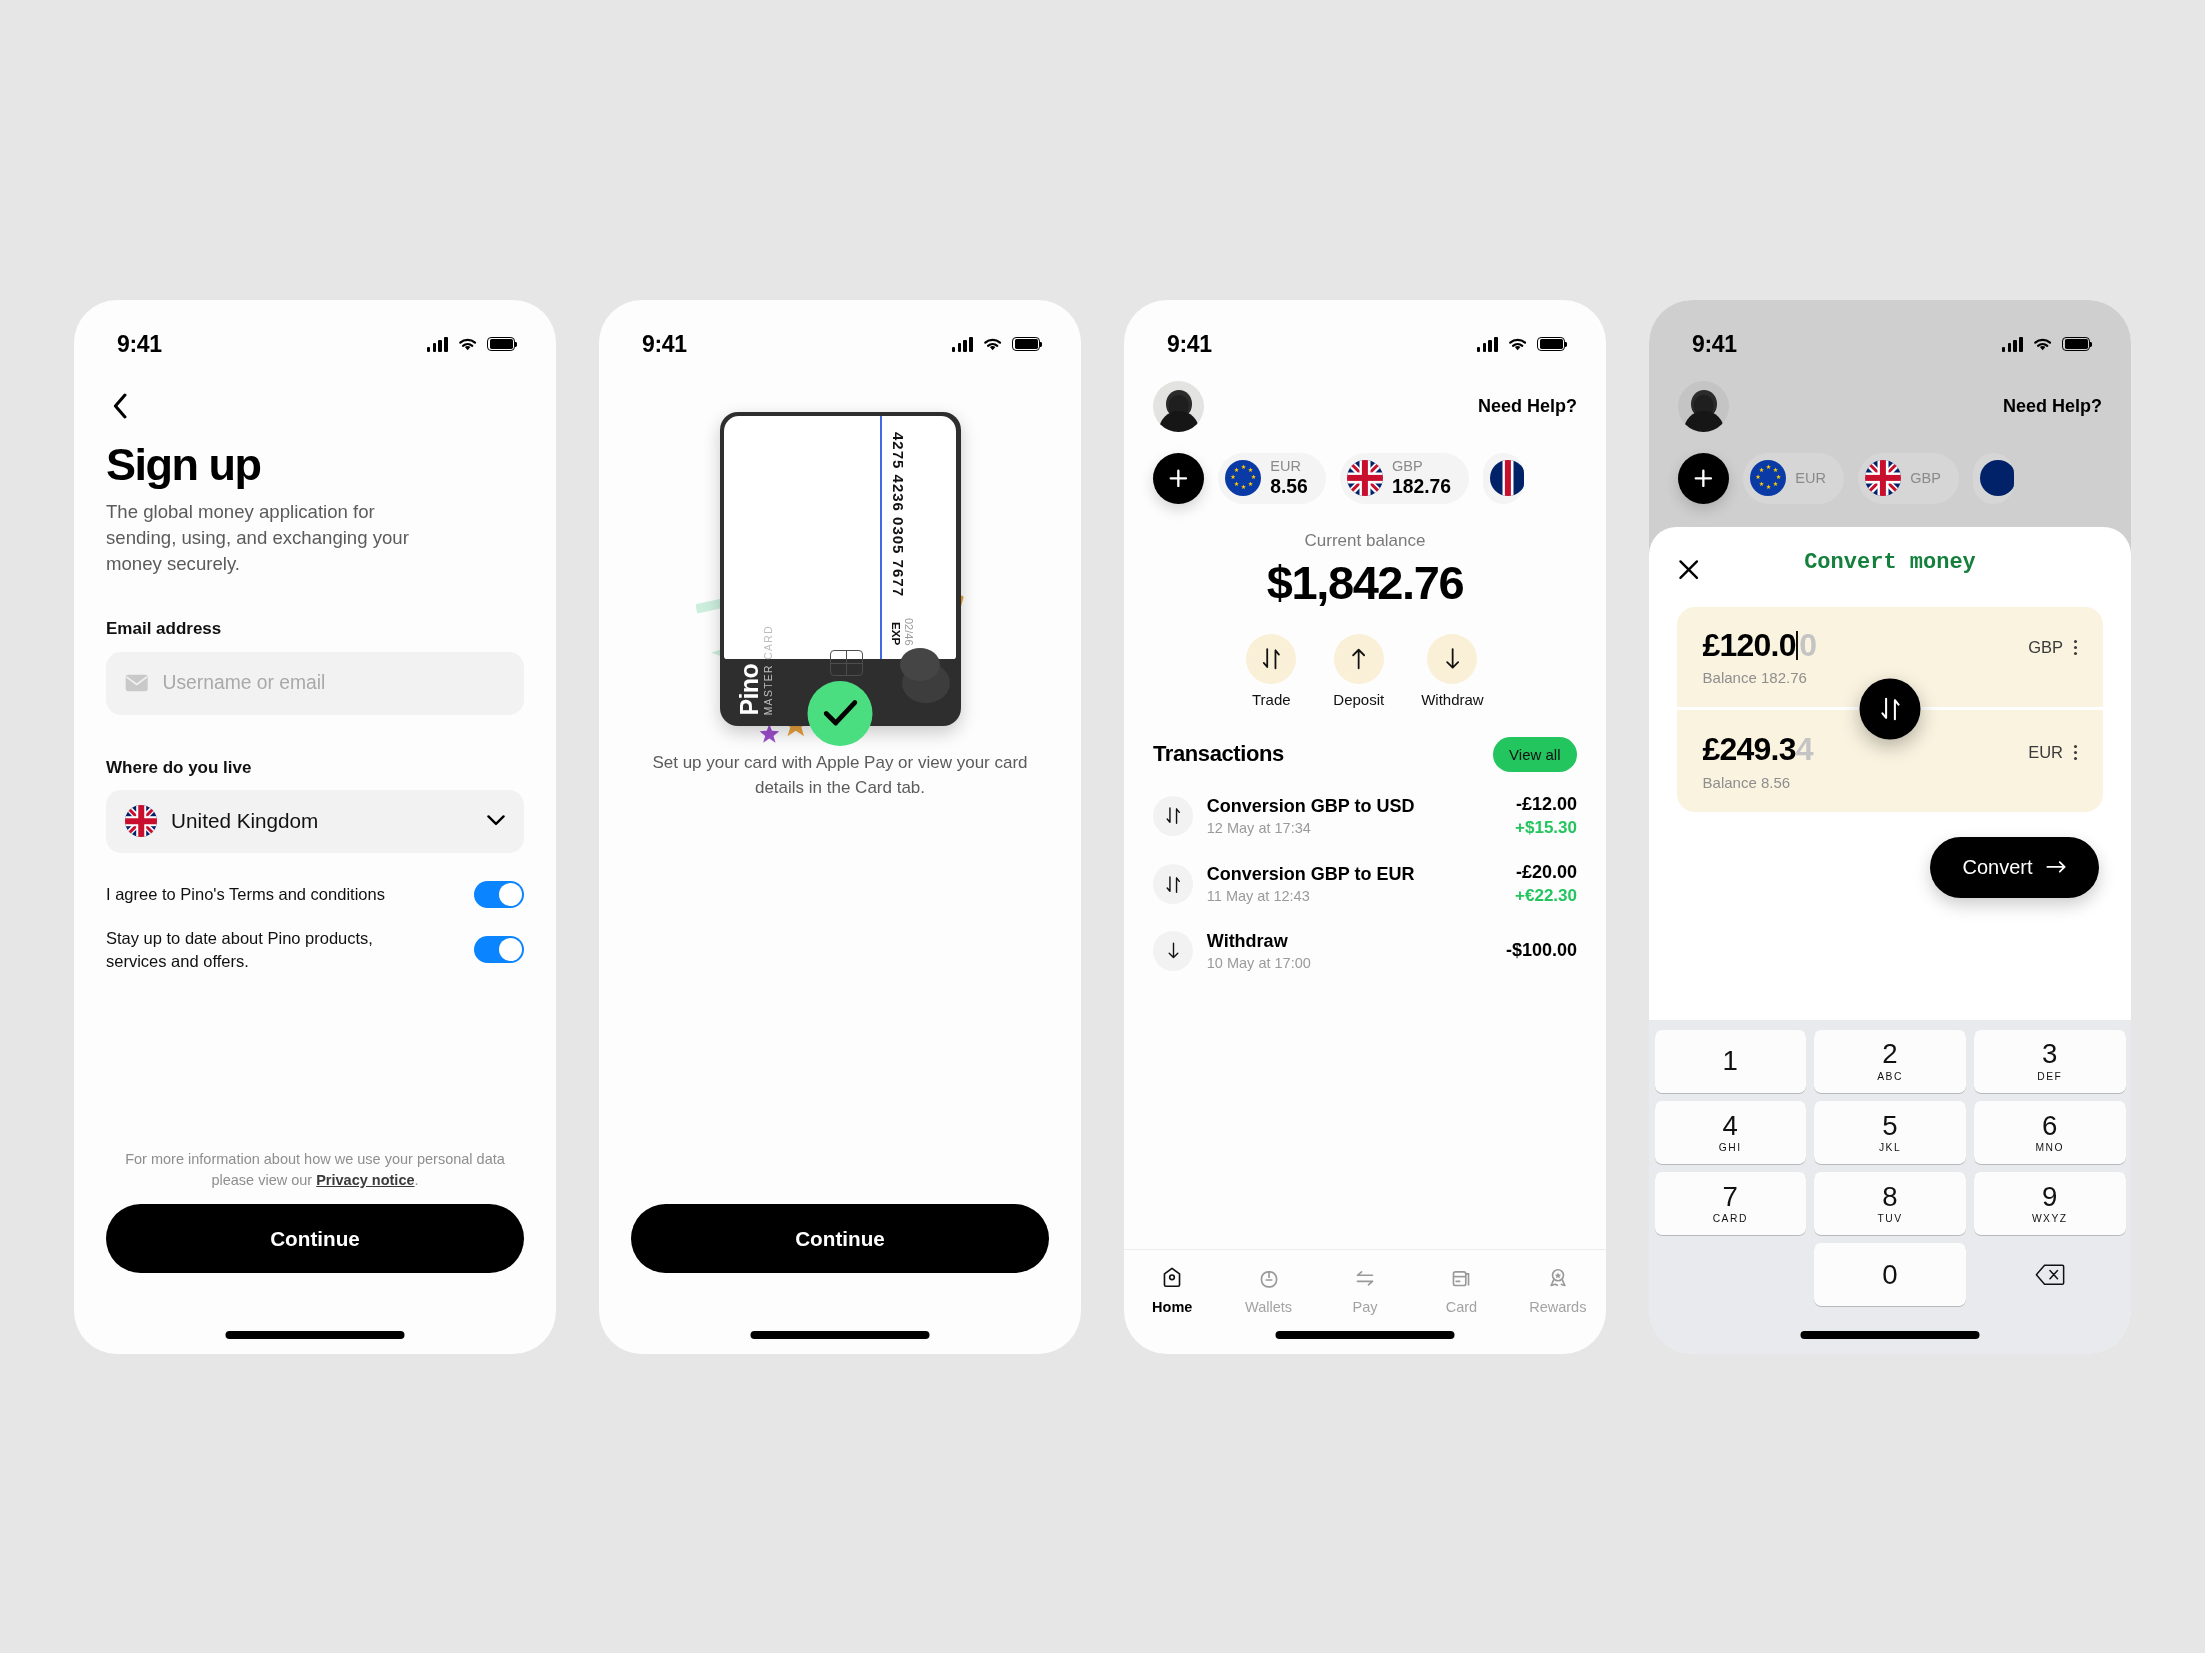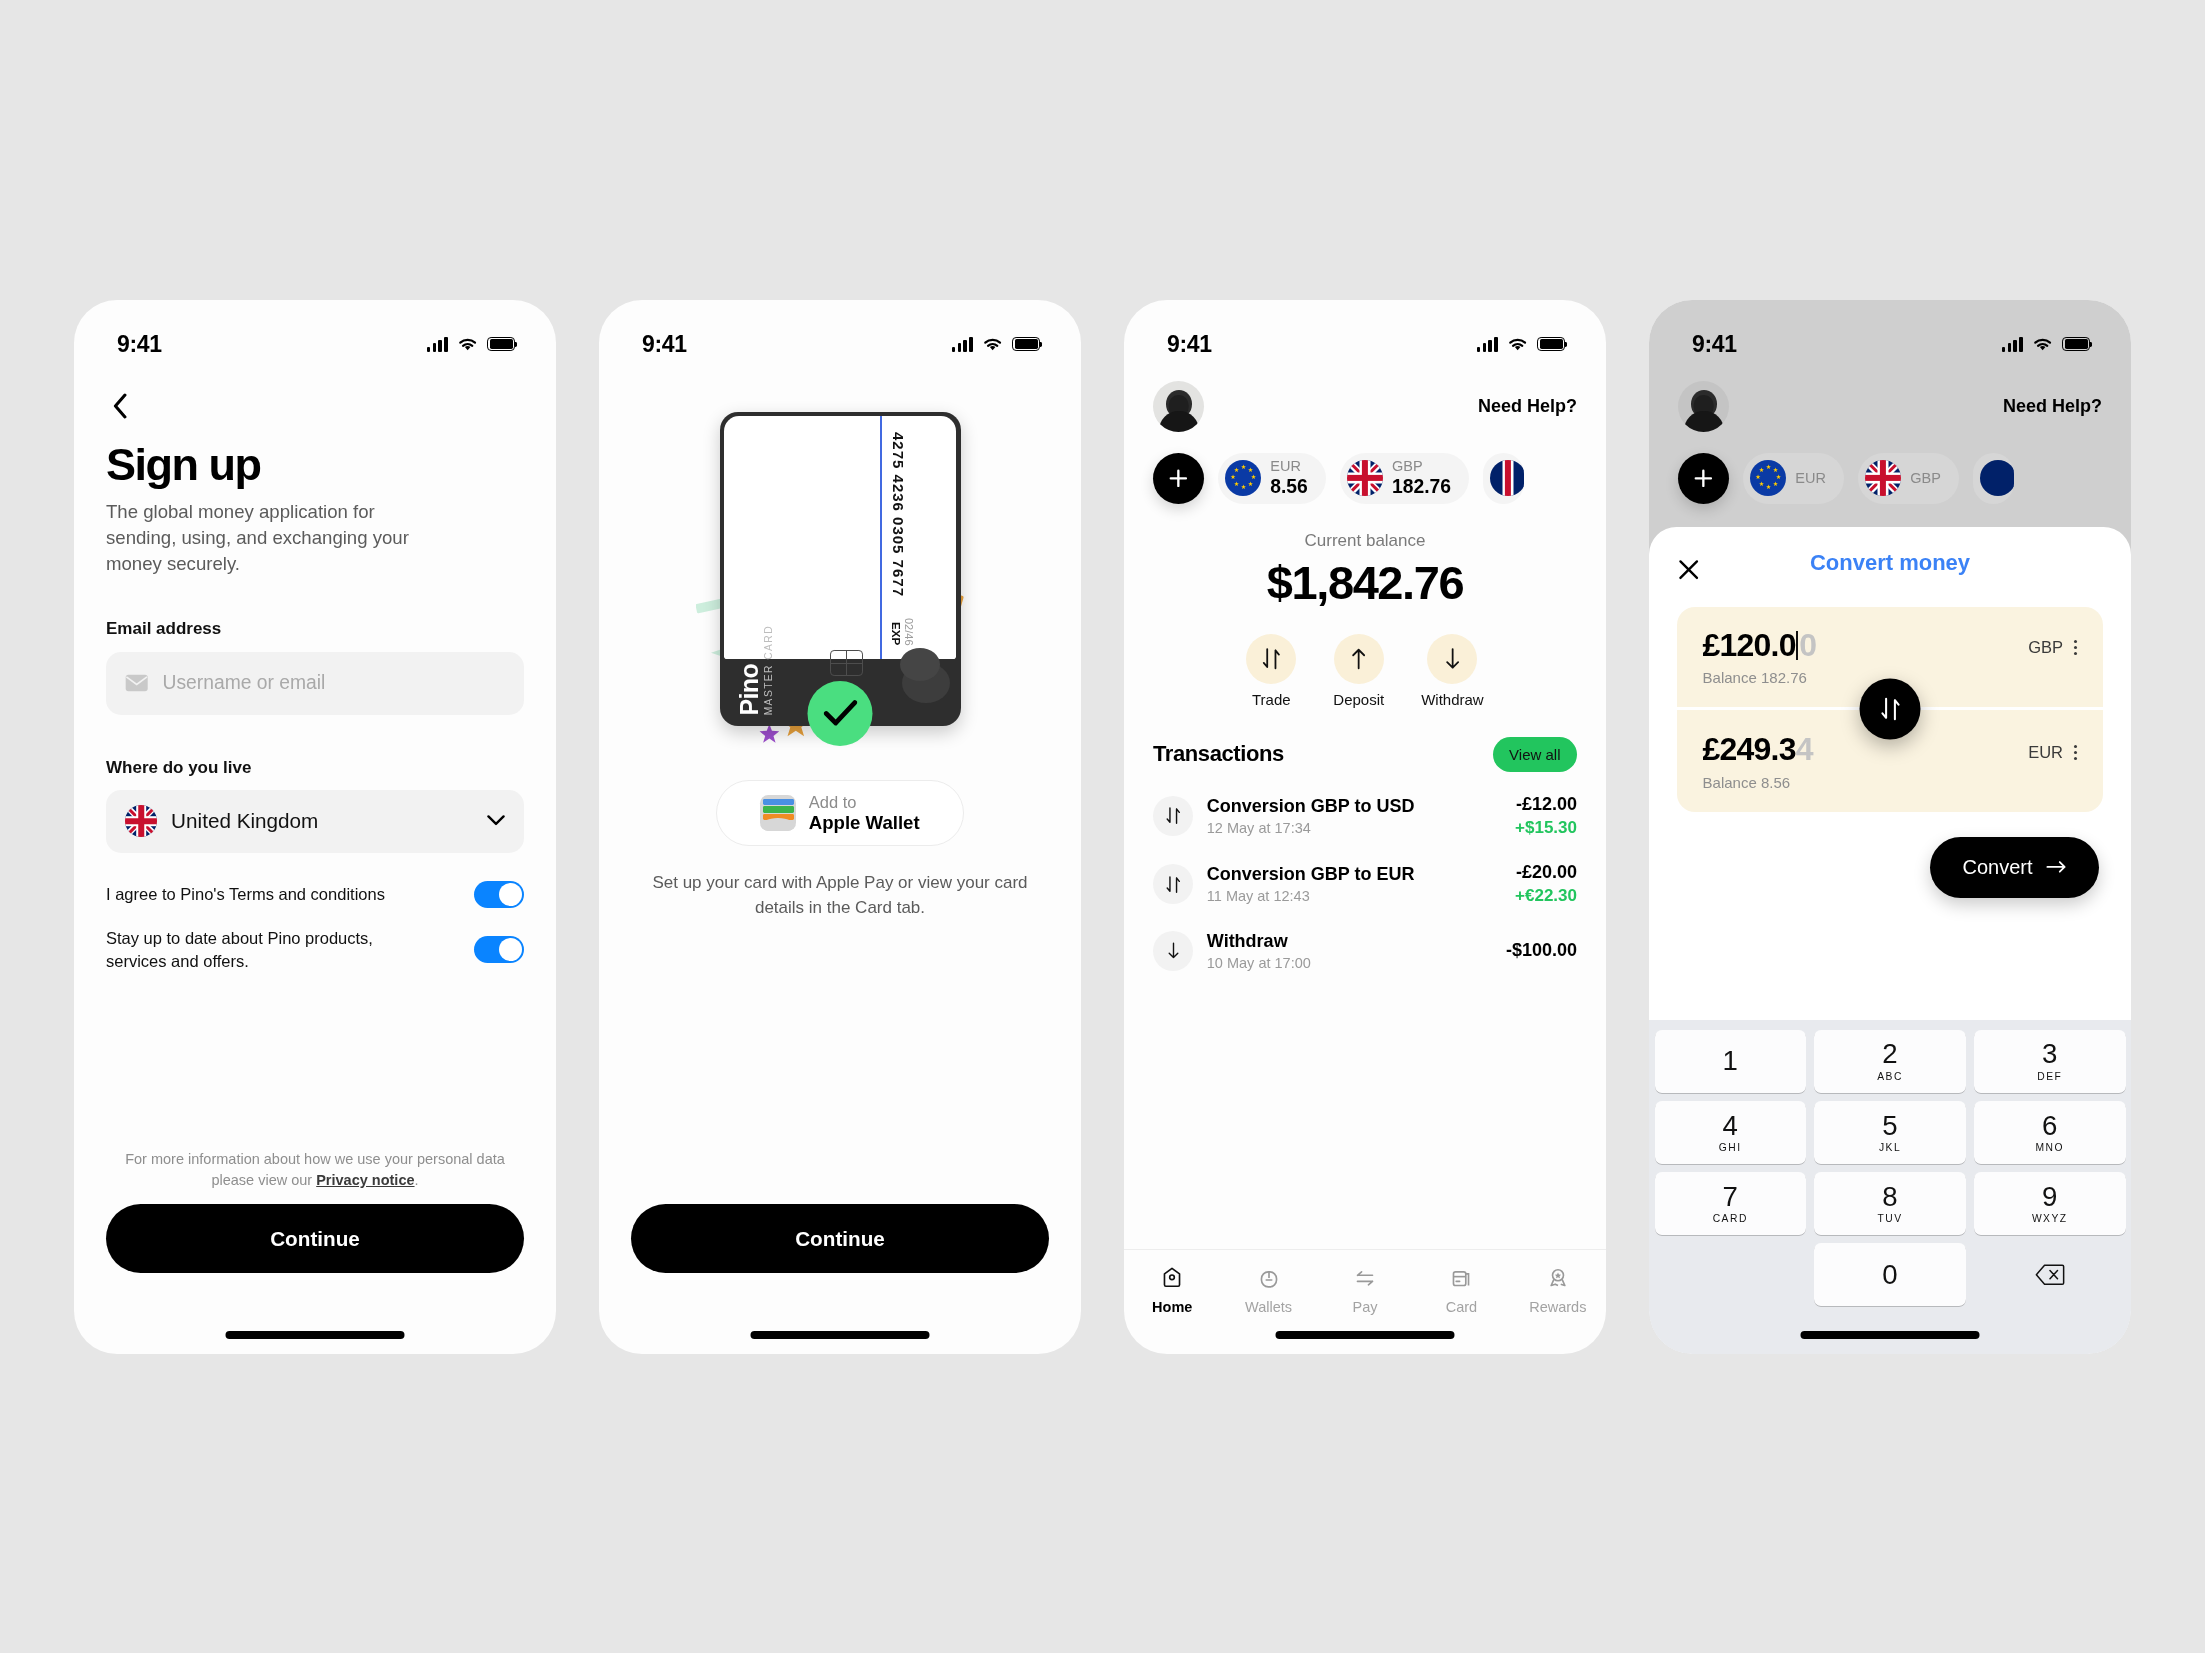--- a/index.html
+++ b/index.html
@@ -231,21 +231,21 @@
   
   .phone4 { position:relative; }
   .dim {
     position:absolute; inset:0; background:#cfcfcf; z-index:5;
   }
   .sheet {
     position:absolute; left:0; right:0; bottom:0; top:227px; z-index:10;
     background:#fff; border-radius: 27.6px 27.6px 43px 43px; overflow:hidden;
   }
   .sheet-head { display:flex; align-items:center; padding: 23.4px 27.6px 0; position:relative; height: 63px;}
-  .sheet-title { position:absolute; left:0; right:0; text-align:center; font-size:22px; font-weight:700; color:#3b82f6; top:23.4px;}
+  .sheet-title { position:absolute; left:0; right:0; text-align:center; font-size:22px; font-weight:700; color:#15803d; top:23.4px;font-family:Liberation Mono, monospace;}
   .conv-card { margin: 16.5px 27.6px 0; border-radius: 18px; overflow:hidden; position:relative; }
   .conv-half { background:#faf3e0; padding: 22px 26px 20.7px; display:flex; align-items:flex-start; }
   .conv-half.bot { margin-top: 3.4px; padding-top: 23.4px; }
   .conv-amt { font-size: 32px; font-weight:700; letter-spacing:-0.8px; color:#000; line-height:1.05;}
   .conv-amt .ghost { color:#c4c4c4; }
   .conv-amt .caret { display:inline-block; width:2.1px; height:29px; background:#111; vertical-align:-4.1px; margin:0 0.7px; }
   .conv-bal { font-size:15px; color:#8e8e8e; margin-top:6.9px; }
   .conv-side { margin-left:auto; display:flex; align-items:center; gap:11px; padding-top:9.6px; }
   .conv-cur { font-size:16.5px; color:#3a3a3a; }
   .kebab { display:flex; flex-direction:column; gap:2.8px; }
@@ -442,31 +442,20 @@
           <div class="blob2"></div>
         </div>
 
         <div class="check-badge">
           <svg width="34" height="27.6" viewBox="0 0 50 40">
             <path d="M4 21l14 14L46 5" stroke="#000" stroke-width="7" fill="none" stroke-linecap="round" stroke-linejoin="round"></path>
           </svg>
         </div>
       </div>
 
-      <div class="wallet-btn">
-        <span class="wal-icon">
-            <i></i>
-            <i></i>
-            <i></i>
-          </span>
-        <span>
-          <span class="wal-t1" style="display:block">Add to</span>
-          <span class="wal-t2" style="display:block">Apple Wallet</span>
-        </span>
-      </div>
 
       <p class="s2-note">Set up your card with Apple Pay or view your card details in the Card tab.</p>
     </div>
 
     <button class="cta">Continue</button>
     <div class="homebar"></div>
   </div>
 
   <div class="phone">
     <div class="statusbar">

